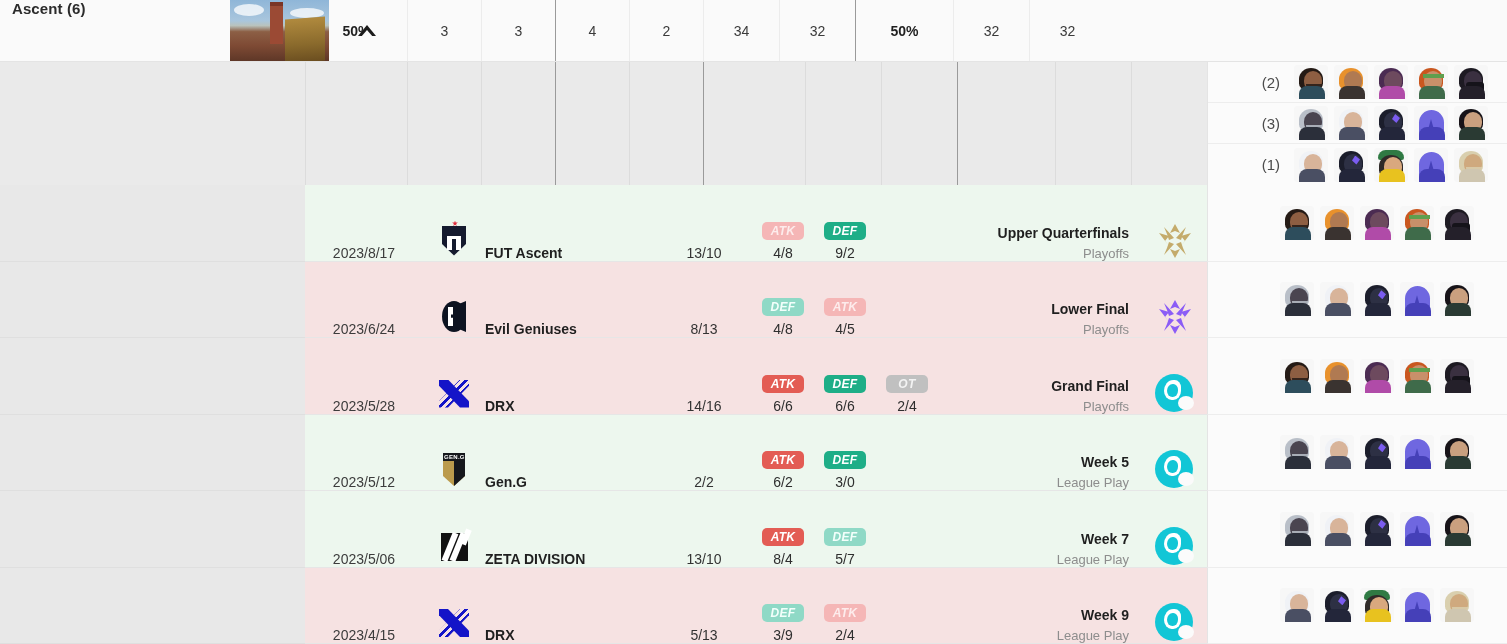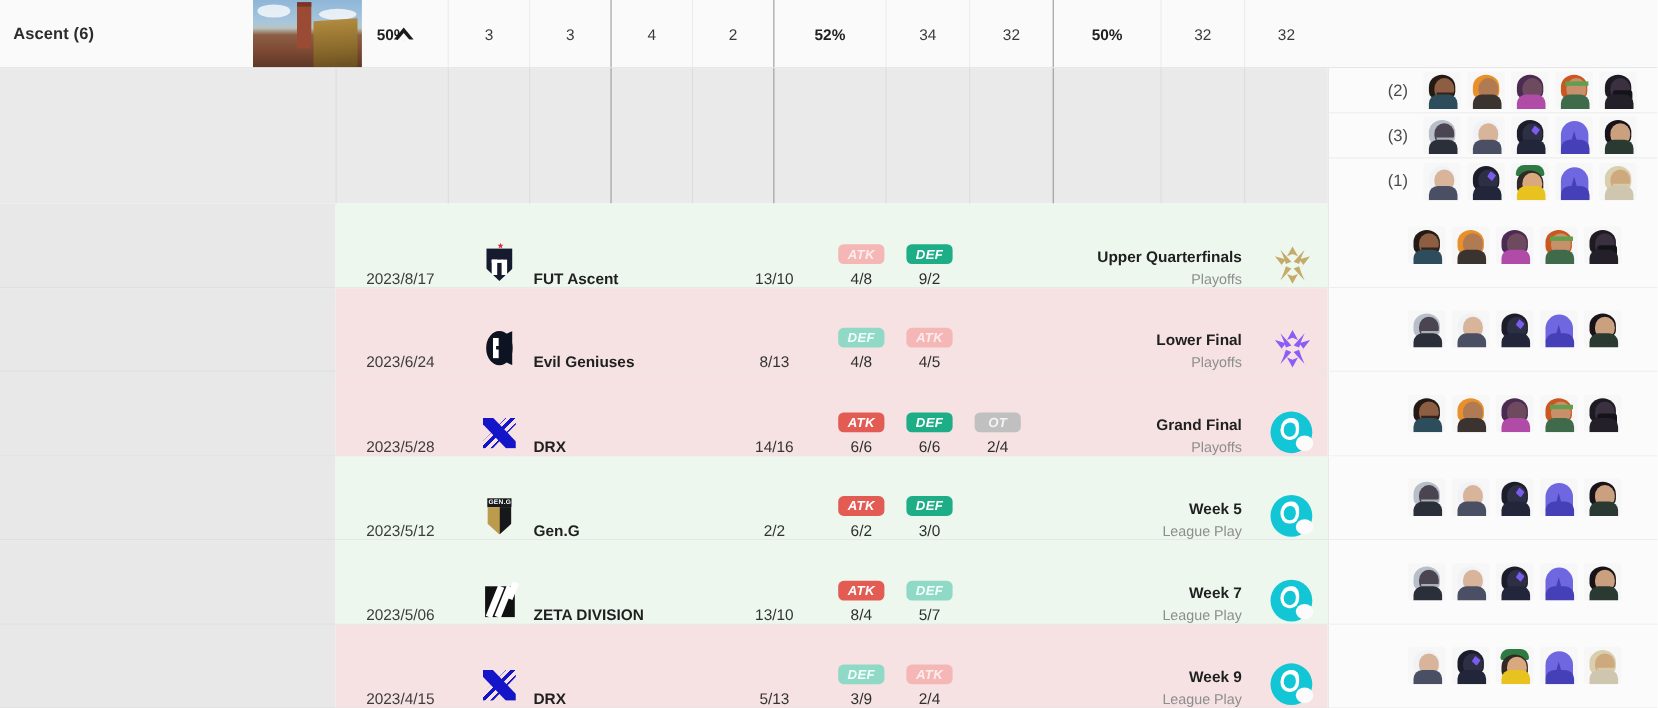--- a/index.html
+++ b/index.html
@@ -9,21 +9,21 @@
     font-family: "Liberation Sans", sans-serif;
     overflow: hidden;
   }
   .app { position: relative; width: 1507px; height: 644px; }
 
   
   .row { display: flex; width: 1507px; }
 
   
   .frz { width: 305px; flex: 0 0 305px; display: flex; }
-  .frz-name { width: 230px; flex: 0 0 230px; display: flex; align-items: center; }
+  .frz-name { width: 230px; flex: 0 0 230px; display: flex; }
   .frz-thumb { width: 99px; flex: 0 0 99px; }
   .frz-caret { width: 75px; flex: 0 0 75px; display: flex; align-items: center; justify-content: center; }
 
   
   .mid { width: 902px; flex: 0 0 902px; display: flex; }
 
   
   .rgt { width: 300px; flex: 0 0 300px; display: flex; align-items: center; }
 
   
@@ -221,21 +221,20 @@
       <div class="frz-caret">
         <div class="caret-up"></div>
       </div>
     </div>
     <div class="mid" id="header-stats">
         <div class="stat-cell c0 bold">50%</div>
         <div class="stat-cell c1">3</div>
         <div class="stat-cell c2">3</div>
         <div class="stat-cell c3 grp">4</div>
         <div class="stat-cell c4">2</div>
-        <div class="stat-cell c5 bold grp">52%</div>
         <div class="stat-cell c6">34</div>
         <div class="stat-cell c7">32</div>
         <div class="stat-cell c8 bold grp">50%</div>
         <div class="stat-cell c9">32</div>
         <div class="stat-cell c10">32</div>
       </div>
     <div class="rgt"></div>
   </div>
 
   <div class="row comps">

